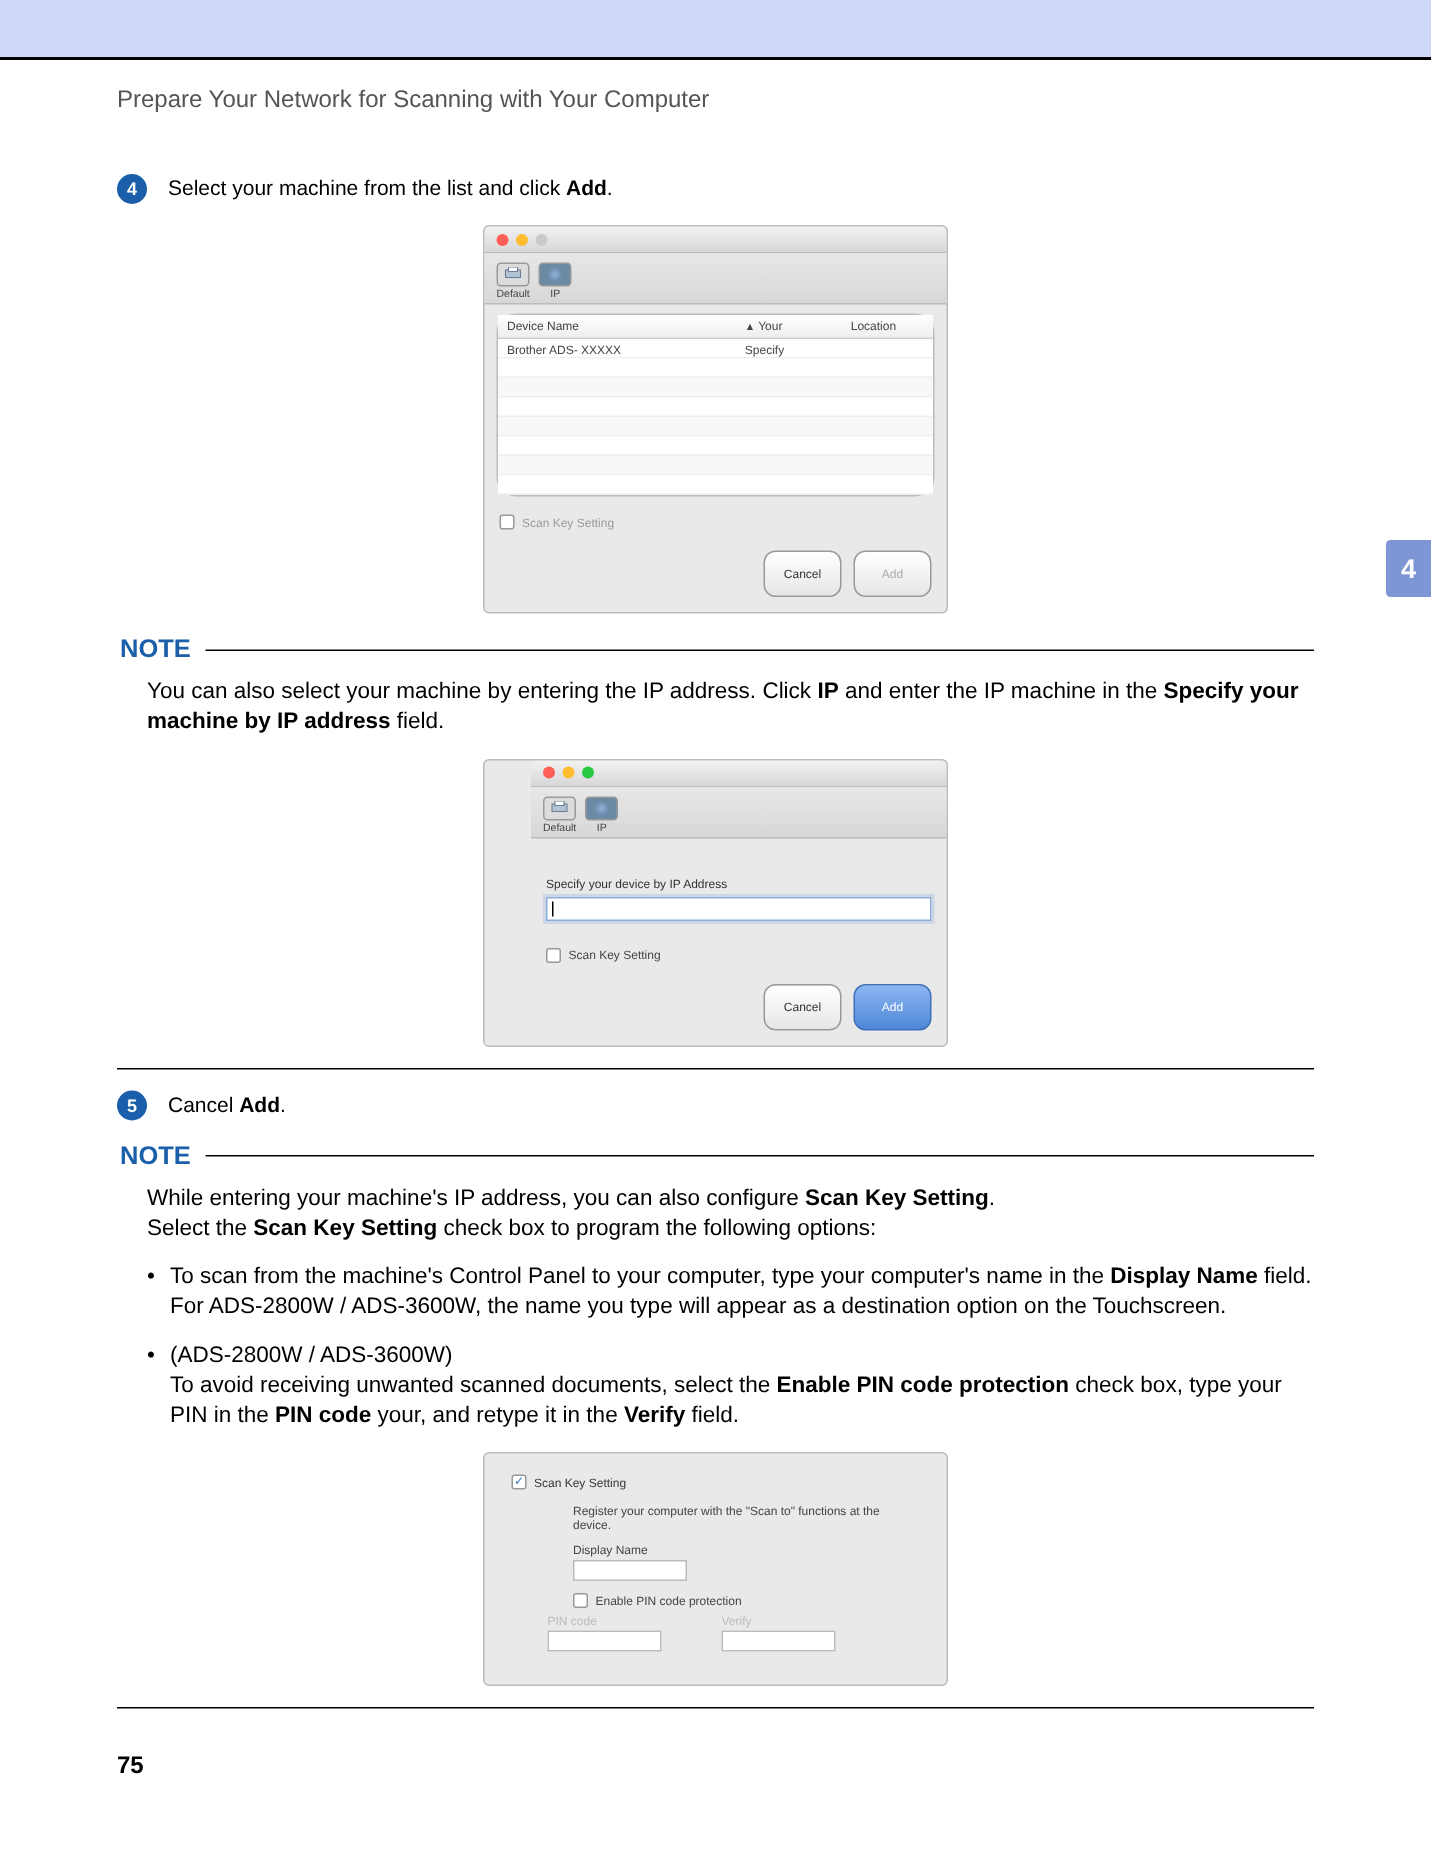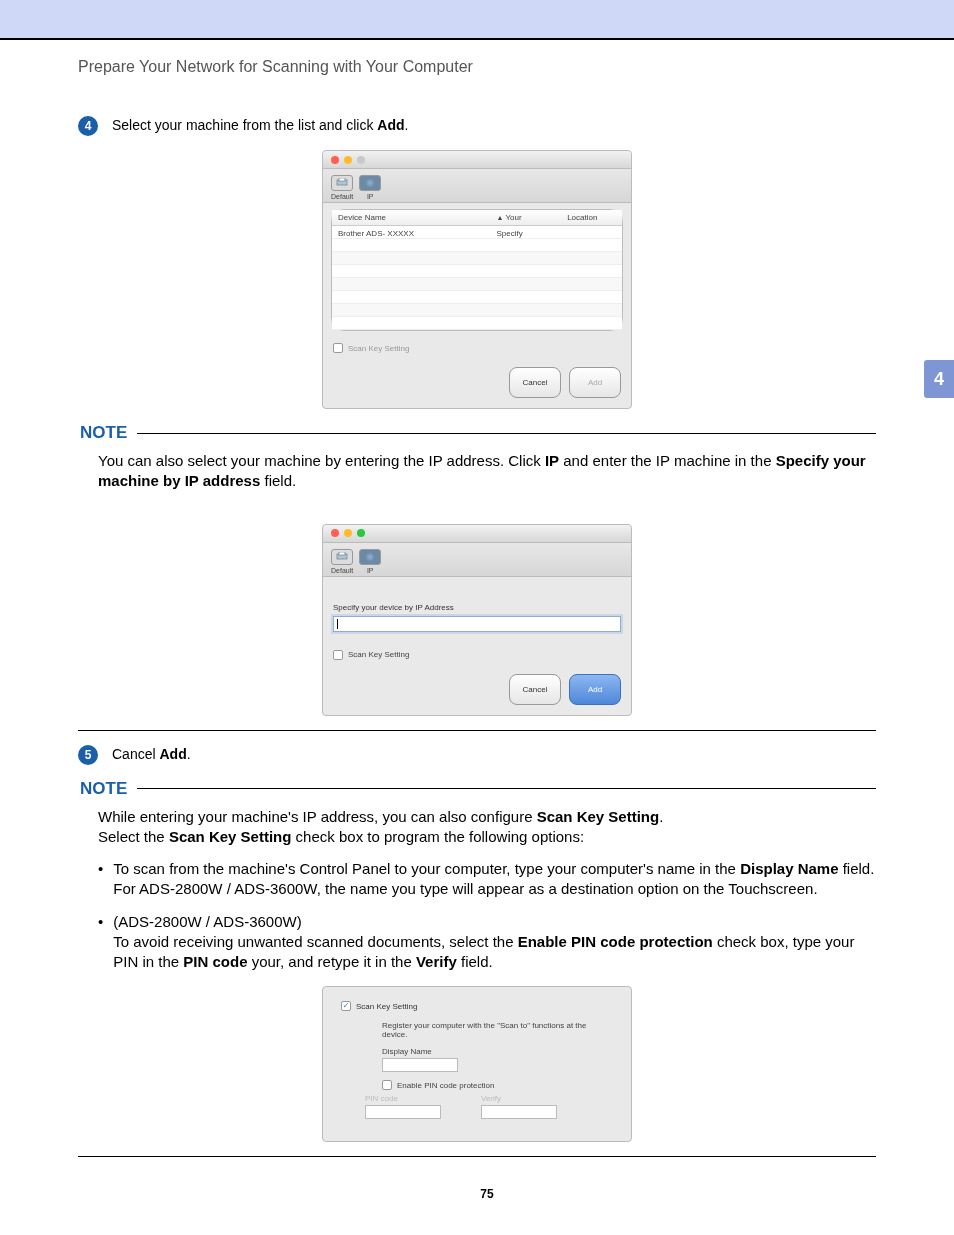--- a/index.html
+++ b/index.html
@@ -73,21 +73,21 @@
   .ip-field { height:16px; border:1px solid #8badd7; background:#fff; box-shadow: 0 0 0 2px rgba(120,160,220,0.25); display:flex; align-items:center;}
   .ip-caret{ width:1px; height:10px; background:#000; margin-left:3px;}
 
   .sks-panel { margin:6px 8px 10px 8px; padding:8px 10px; font-size:8px; color:#444;}
   .sks-panel .row{margin-top:8px;padding-left:29px;}
   .sks-panel input.tf{ width:76px; height:14px; border:1px solid #bbb; background:#fff;}
   .pin-row{display:flex; gap:40px; margin-top:4px;}
   .pin-col{display:flex; flex-direction:column; gap:2px;}
   .dim-label{color:#bbb;}
 
-  .page-num { text-align: center; font-size: 12px; font-weight: bold; margin-top: 30px; margin-right: -20px;}
+  .page-num { text-align: left; font-size: 16px; font-weight: bold; margin-top: 30px; margin-right: -20px;}
 </style>
 </head>
 <body>
 
 <div class="top-band"></div>
 <div class="side-tab">4</div>
 
 <div class="page-area">
   <div class="header-line">Prepare Your Network for Scanning with Your Computer</div>
 
@@ -177,21 +177,21 @@
   </div>
 
   <div class="note-head">
     <span class="note-label">NOTE</span>
     <span class="note-rule"></span>
   </div>
   <div class="note-body">
     <span>You can also select your machine by entering the IP address. Click </span><b>IP</b><span> and enter the IP machine in the </span><b>Specify your machine by IP address</b><span> field.</span>
   </div>
 
-  <div class="mac-dialog" style="margin-top:32px;">
+  <div class="mac-dialog" style="margin-top:14px;padding-left:31px;">
     <div class="mac-titlebar">
       <span class="tl-dot dot-r"></span>
       <span class="tl-dot dot-y"></span>
       <span class="tl-dot dot-g"></span>
     </div>
     <div class="mac-toolbar">
       <div class="tb-item tb-a">
         <span class="tb-icon">
           <svg viewBox="0 0 14 10">
               <rect x="2" y="2" width="10" height="5" fill="#b2c3d4" stroke="#6a7f95" stroke-width="0.7"></rect>

